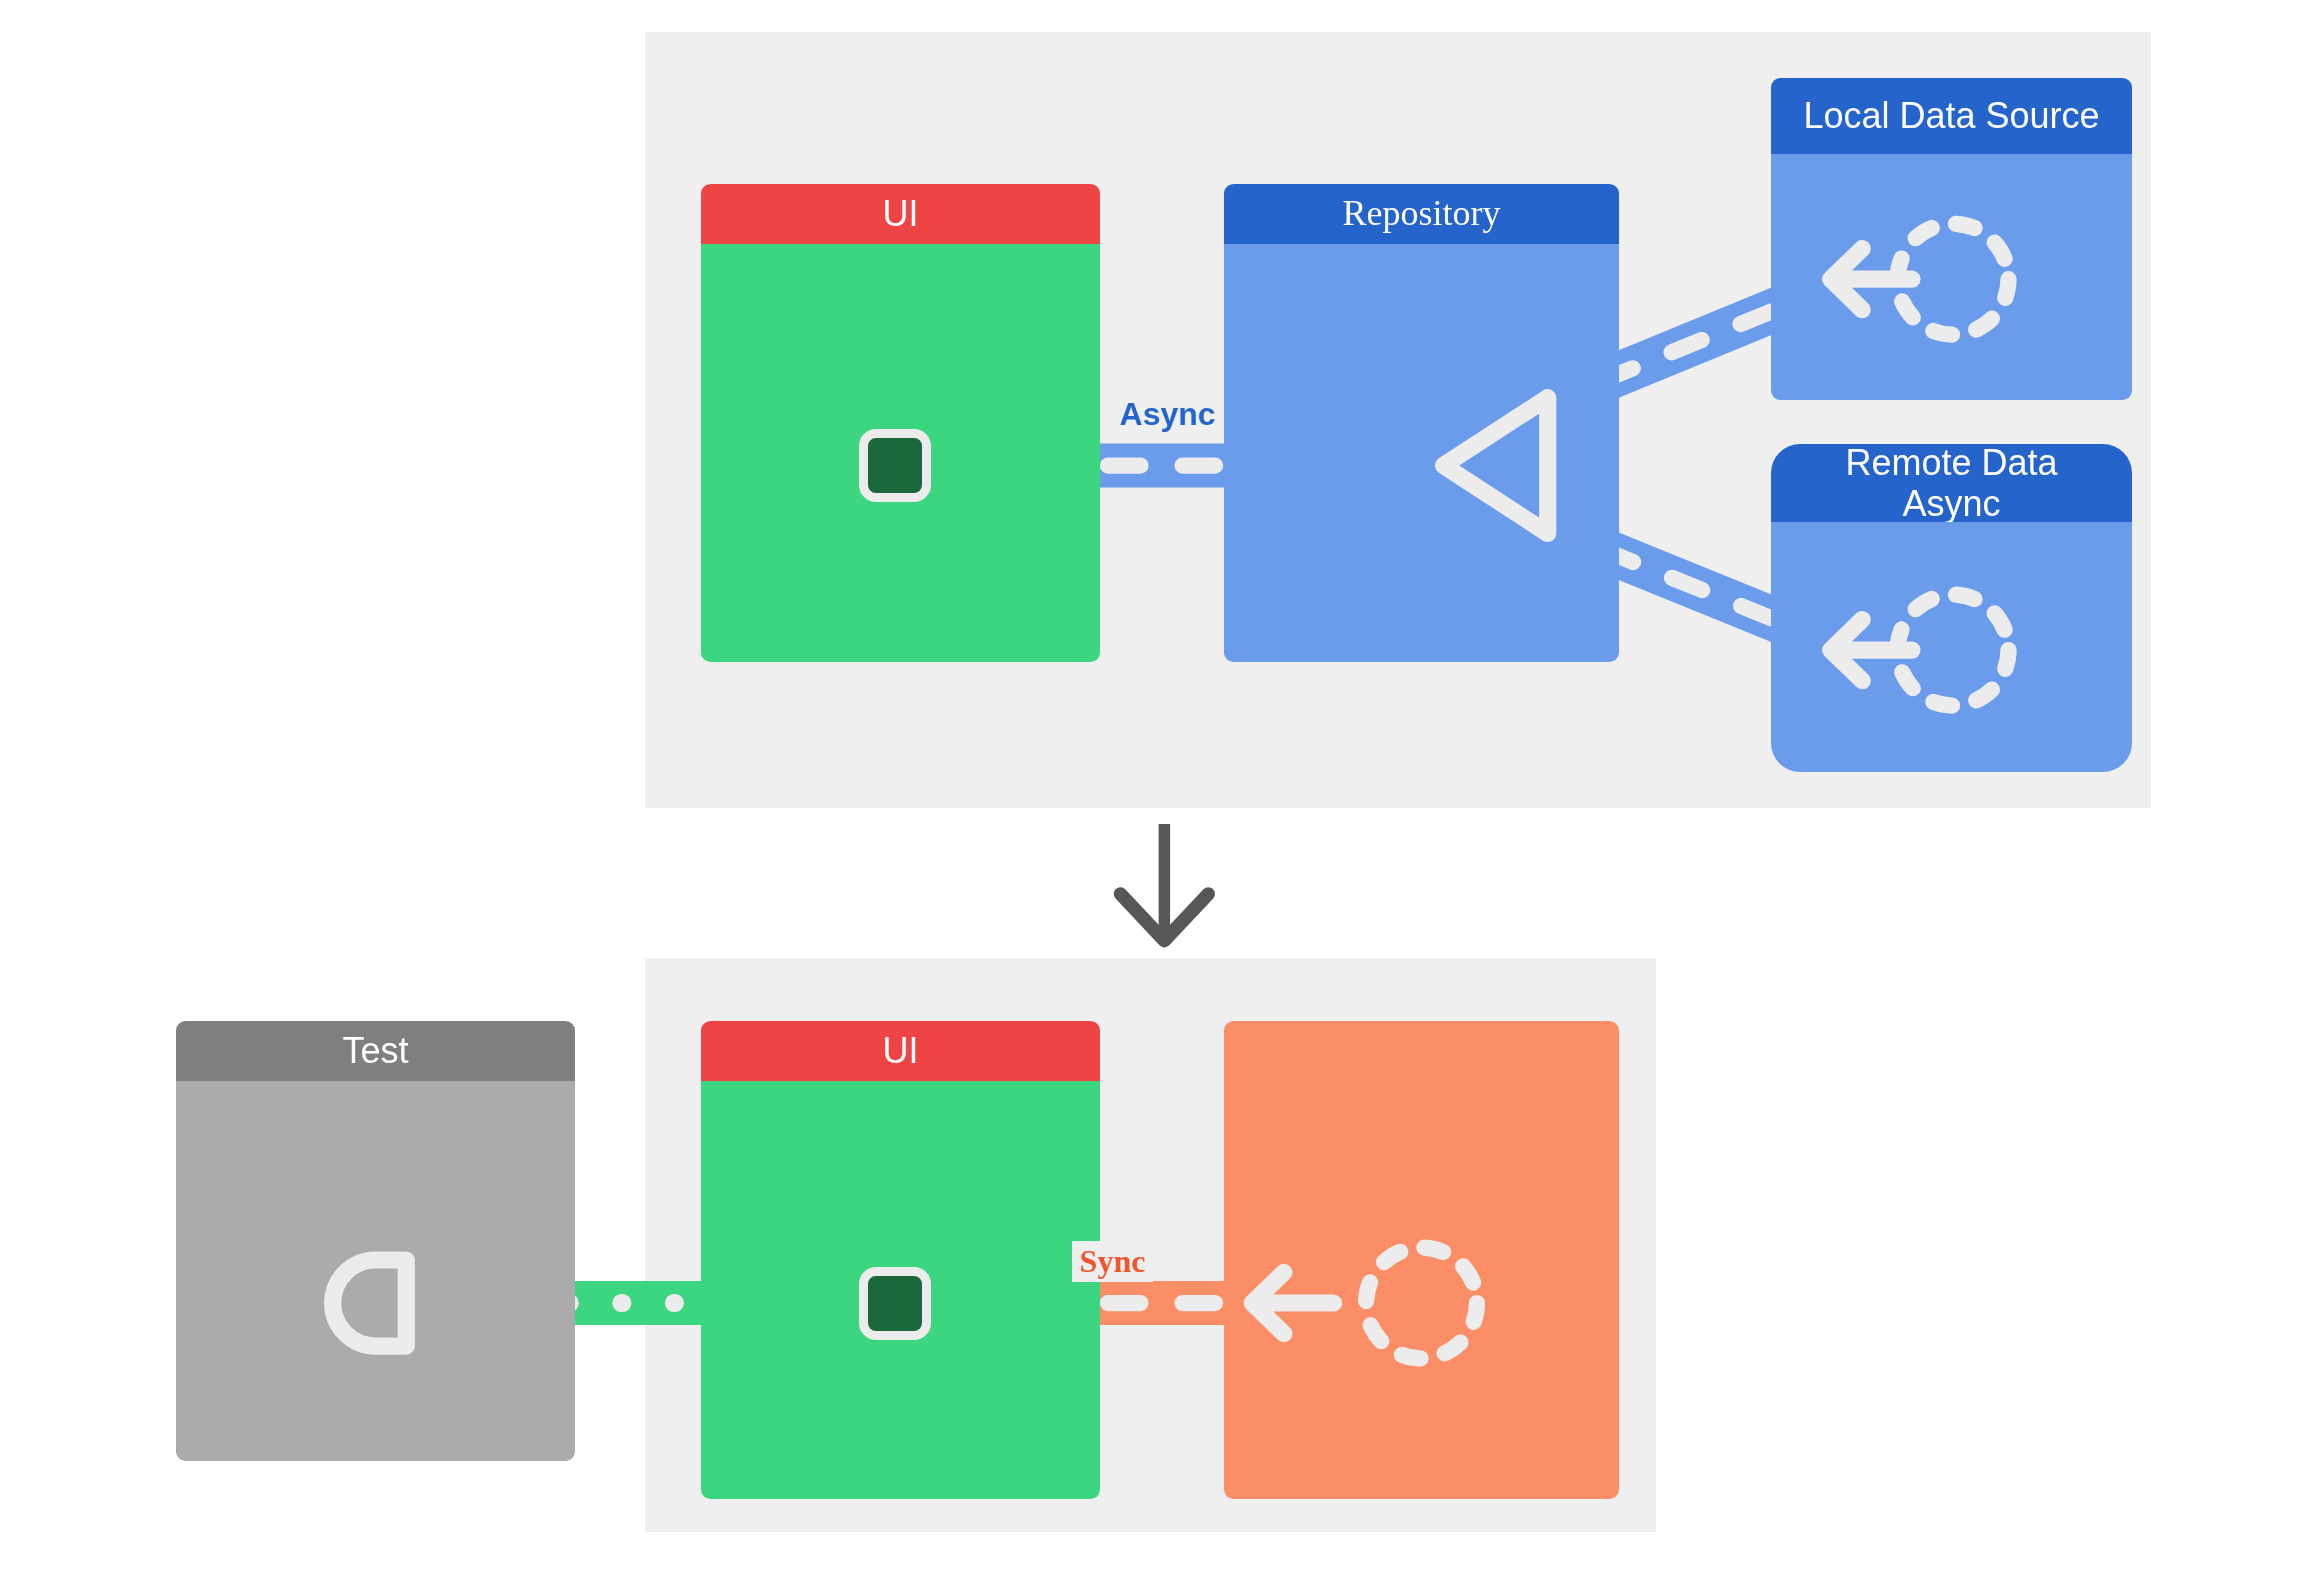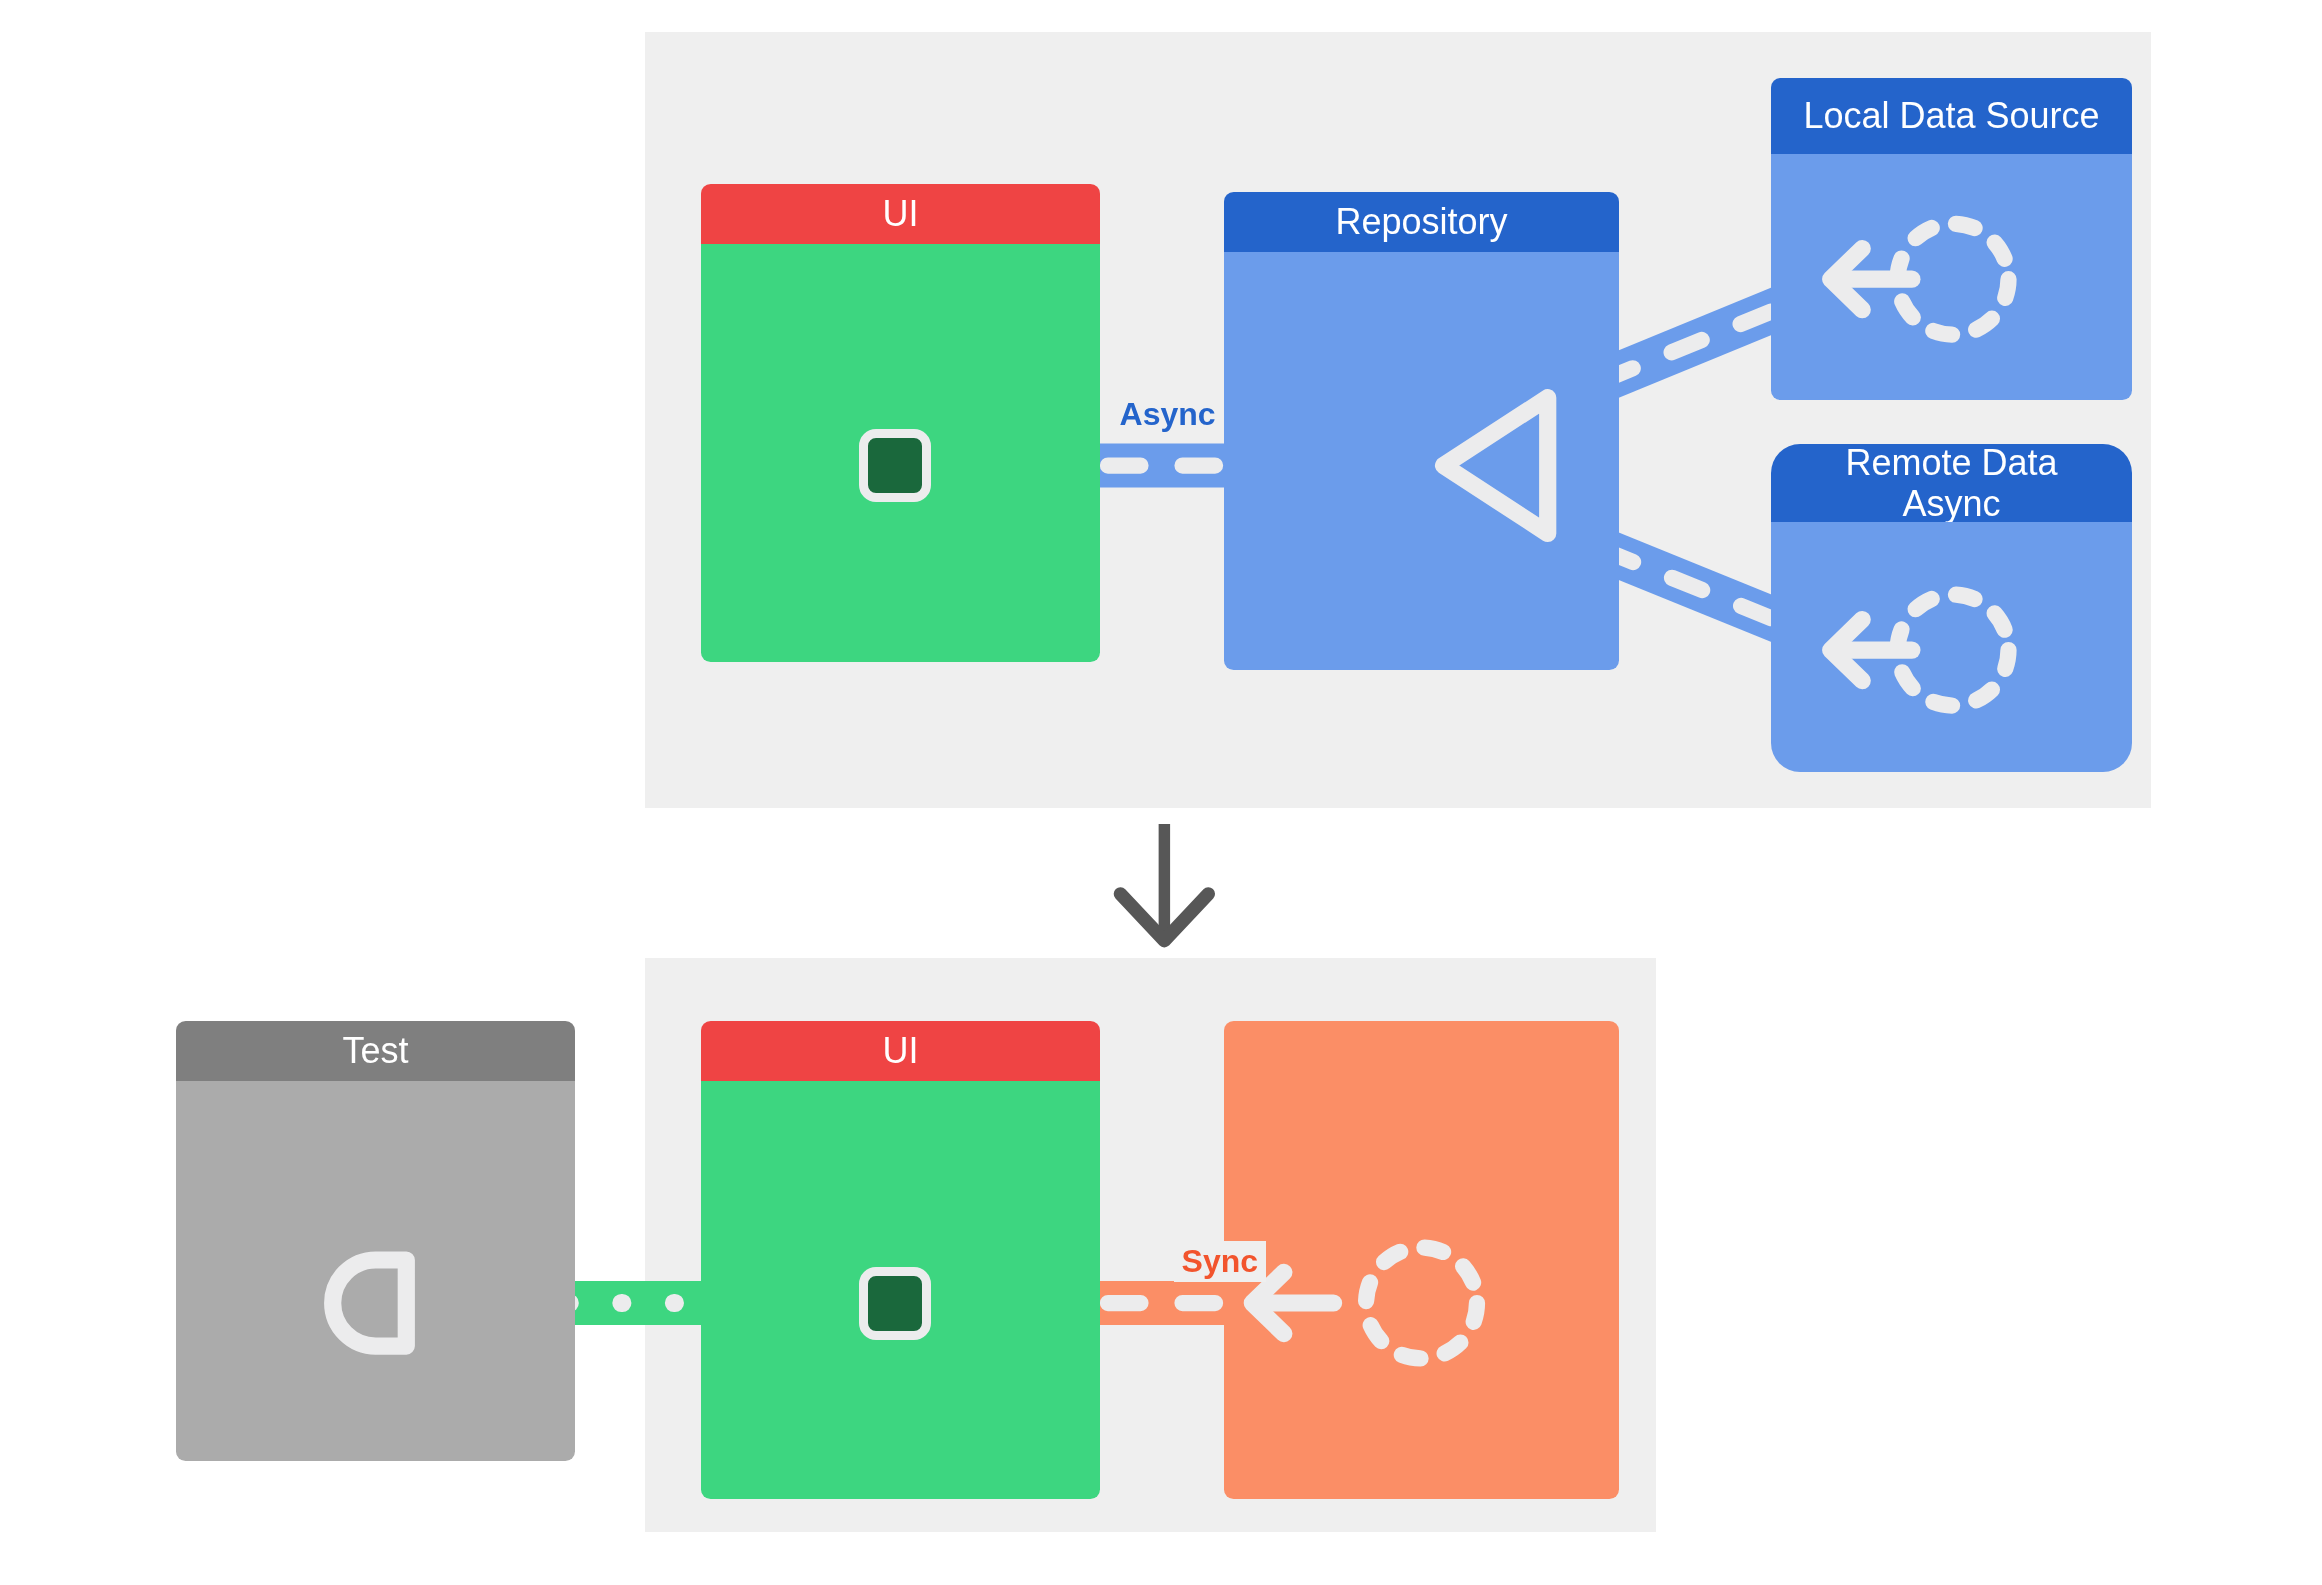--- a/index.html
+++ b/index.html
@@ -71,21 +71,21 @@
     <line x1="1218" y1="862" x2="1218" y2="980" stroke="#575757" stroke-width="12"></line>
     <polyline points="1172,935 1218,984 1264,935" fill="none" stroke="#575757" stroke-width="14" stroke-linecap="round" stroke-linejoin="round"></polyline>
   </g>
 </svg>
 
 <div class="node n-green" style="left:701px;top:184px;width:399px;height:478px;">
   <div class="hdr" style="height:60px;">UI</div>
   <div class="body"></div>
 </div>
 
-<div class="node n-blue" style="left:1224px;top:192px;width:395px;height:478px;">
+<div class="node n-blue" style="left:1224px;top:184px;width:395px;height:478px;font-family:Liberation Serif, serif;">
   <div class="hdr" style="height:60px;">Repository</div>
   <div class="body"></div>
 </div>
 
 <div class="node n-blue" style="left:1771px;top:78px;width:361px;height:322px;">
   <div class="hdr" style="height:76px;">Local Data Source</div>
   <div class="body"></div>
 </div>
 
 <div class="node n-blue" style="left:1771px;top:444px;width:361px;height:328px;border-radius:29px;">
@@ -138,14 +138,14 @@
     <path d="M 425 1318 L 393 1318 A 45 45 0 0 0 393 1408 L 425 1408 Z" fill="#ababab" stroke="#ececed" stroke-width="18" stroke-linejoin="round"></path>
   </g>
 </svg>
 
 <div class="port sq" style="left:859px;top:429px;width:54px;height:55px;"></div>
 
 <div class="port sq" style="left:859px;top:1267px;width:54px;height:55px;"></div>
 
 <div class="label lbl-async" style="left:1112px;top:394px;">Async</div>
 
-<div class="label lbl-sync" style="left:1174px;top:1241px;">Sync</div>
+<div class="label lbl-sync" style="left:1072px;top:1241px;font-family:Liberation Serif, serif;">Sync</div>
 
 
 </body></html>

